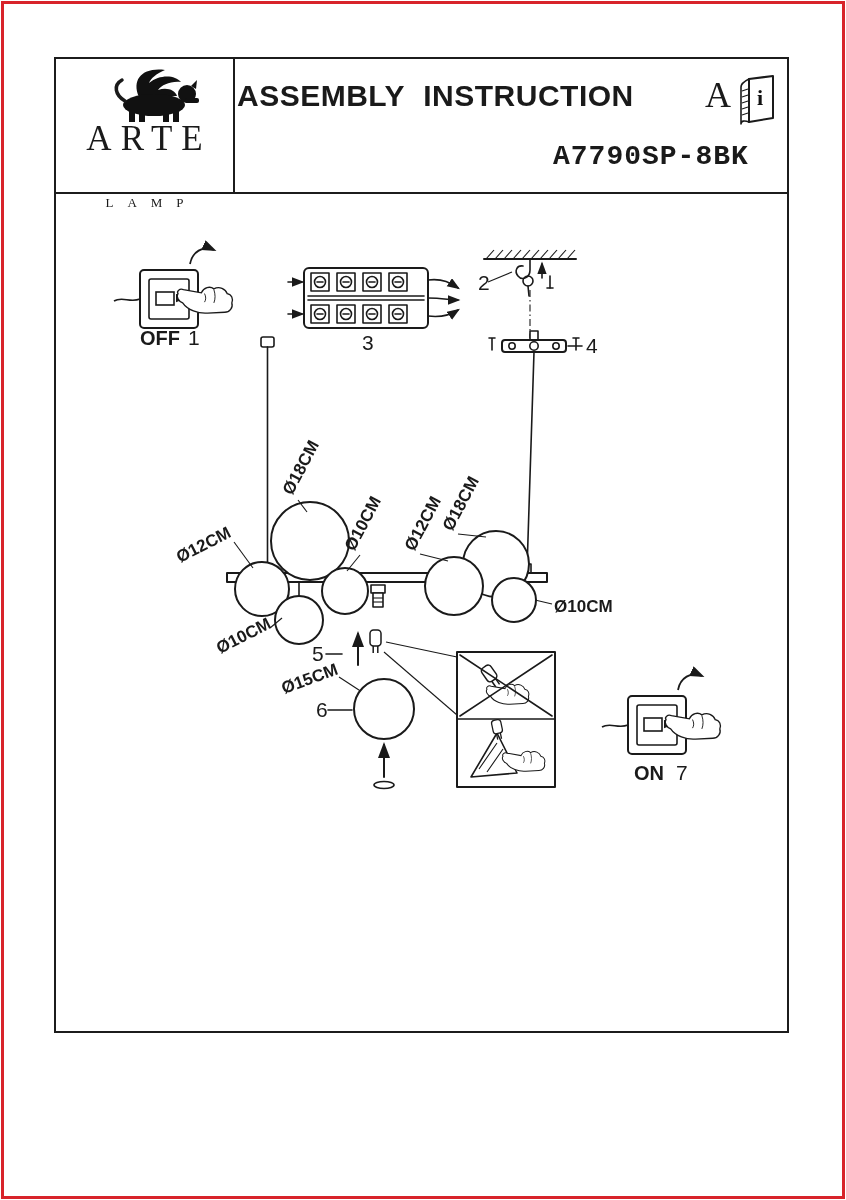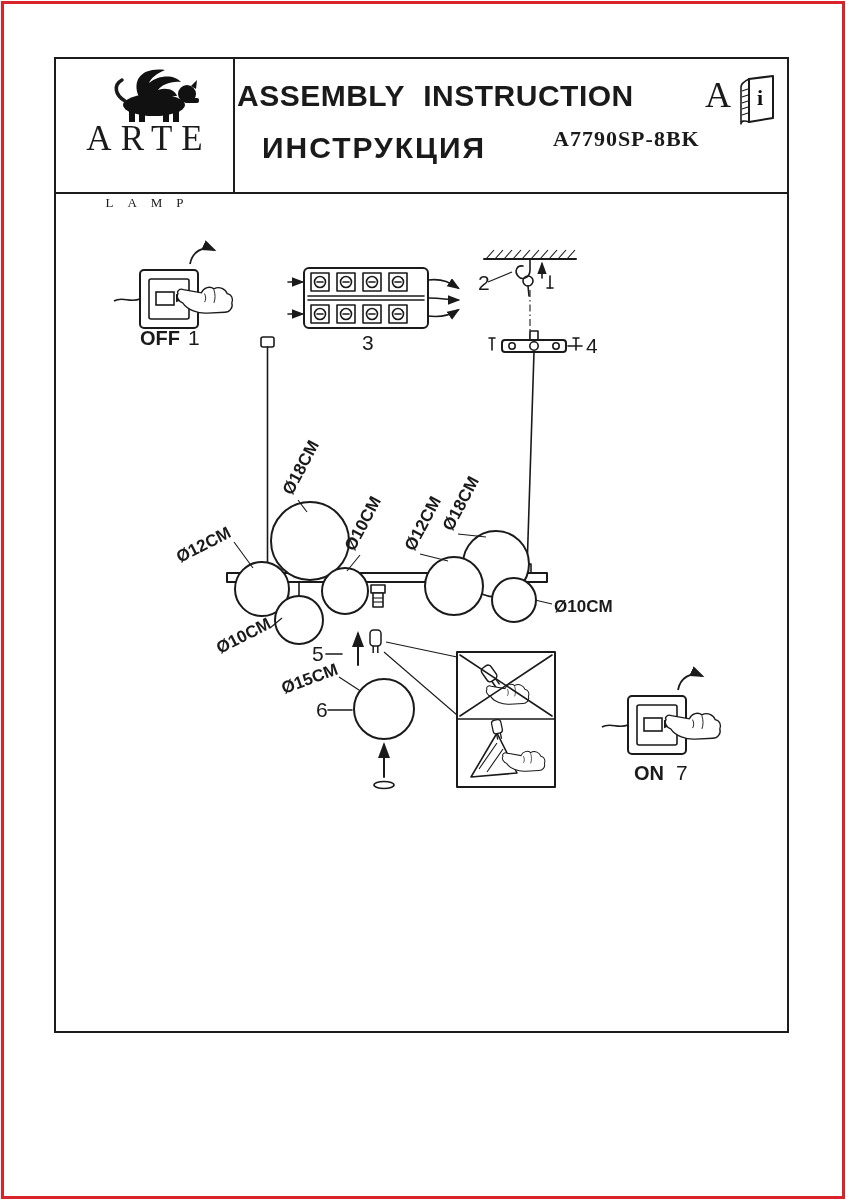--- a/index.html
+++ b/index.html
@@ -11,22 +11,22 @@
   .header{position:absolute;left:0;top:0;width:100%;height:133px;border-bottom:2px solid #1c1c1c;}
   .logo-cell{position:absolute;left:0;top:0;width:177px;height:133px;border-right:2px solid #1c1c1c;}
   .lion-svg{position:absolute;left:23px;top:6px;}
   .brand{position:absolute;top:62px;width:100%;text-align:center;text-indent:9px;
          font-family:"Liberation Serif",serif;font-size:35px;letter-spacing:9px;line-height:1;}
   .brand-sub{position:absolute;top:103px;width:100%;text-align:center;text-indent:14px;
          font-family:"Liberation Serif",serif;font-size:13px;letter-spacing:14px;line-height:1;margin-top:34px;}
   .title-en{position:absolute;left:181px;top:22px;width:400px;text-align:left;
          font-size:30px;font-weight:700;letter-spacing:.5px;word-spacing:10px;line-height:1;}
   .title-ru{position:absolute;left:206px;top:74px;font-size:30px;font-weight:700;letter-spacing:2px;line-height:1;}
-  .model{position:absolute;left:497px;top:69px;font-family:Liberation Serif, serif;
-         font-weight:700;font-size:22px;letter-spacing:1px;line-height:1;}
+  .model{position:absolute;left:497px;top:84px;font-family:Liberation Mono, monospace;
+         font-weight:700;font-size:28px;letter-spacing:1px;line-height:1;}
   .rev{position:absolute;left:649px;top:18px;font-family:"Liberation Serif",serif;font-size:36px;line-height:1;}
   .book-icon{position:absolute;left:681px;top:15px;}
   
   .diagram{position:absolute;left:0;top:133px;}
   .ln{stroke:#1a1a1a;stroke-width:1.6;fill:none;stroke-linecap:round;stroke-linejoin:round;}
   .lnb{stroke:#1a1a1a;stroke-width:2;fill:none;stroke-linecap:round;stroke-linejoin:round;}
   .lnt{stroke:#1a1a1a;stroke-width:1.1;fill:none;}
   .wfill{fill:#ffffff;}
   .blk{fill:#111111;stroke:none;}
   .t-step{font:400 21px "Liberation Sans",sans-serif;fill:#1a1a1a;}
@@ -58,21 +58,20 @@
           <rect class="blk" x="84" y="46" width="6" height="11"></rect>
           <rect class="blk" x="60" y="45" width="6" height="12"></rect>
           <rect class="blk" x="50" y="46" width="6" height="11"></rect>
           <path class="ln" d="M46,36 C36,30 34,20 43,15" style="stroke-width:3.5"></path>
         </svg>
         <div class="brand">ARTE</div>
         <div class="brand-sub">LAMP</div>
       </div>
 
       <div class="title-en">ASSEMBLY  INSTRUCTION</div>
-      <div class="title-ru">ИНСТРУКЦИЯ</div>
       <div class="model">A7790SP-8BK</div>
       <div class="rev">A</div>
 
       <svg class="book-icon" width="46" height="52" viewBox="0 0 46 52">
         <path class="lnb" d="M12,5 L36,2 L36,44 L12,48 Z"></path>
         <path class="ln" d="M12,5 C6,8 4,10 4,13 L4,50 C4,47 7,46 12,48"></path>
         <path class="lnt" d="M5,17 L11,15 M5,23 L11,21 M5,29 L11,27 M5,35 L11,33 M5,41 L11,39"></path>
         <text class="t-info" x="20" y="31">i</text>
       </svg>
     </div>

